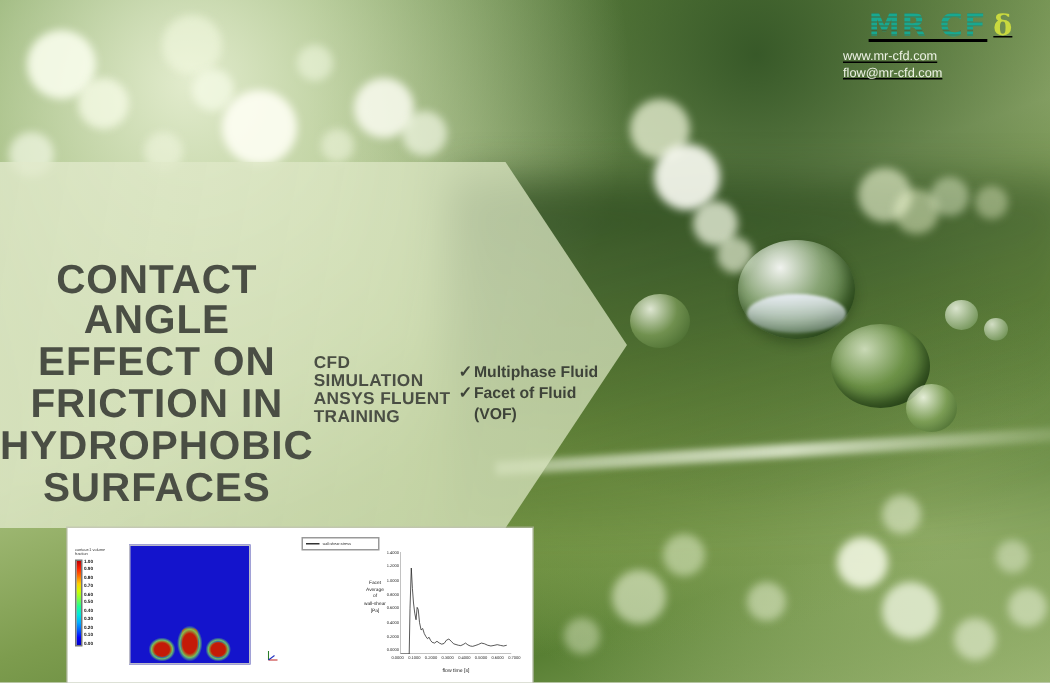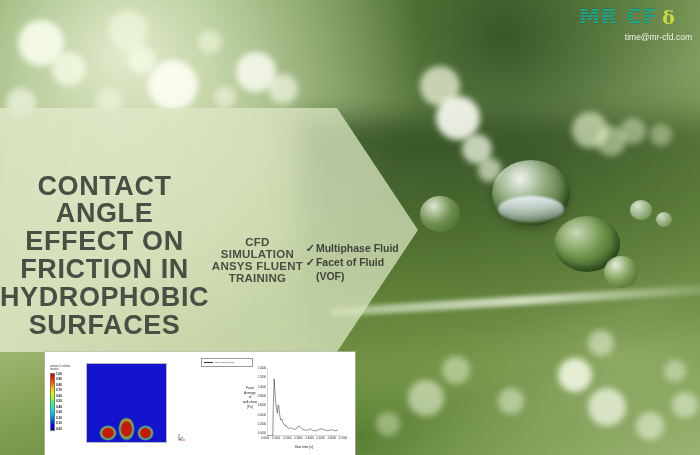--- a/index.html
+++ b/index.html
@@ -44,32 +44,32 @@
     position:absolute;left:0;top:108px;width:400px;height:244px;
     display:flex;flex-direction:row;align-items:center;justify-content:flex-start;
     padding-top:52px;box-sizing:border-box;
   }
   .title{
     margin:0;color:#4a4e44;text-align:center;
     font-size:27px;line-height:1.03;font-weight:700;letter-spacing:.6px;
     text-transform:uppercase;width:330px;
   }
   .subtitle{
-    margin:7px 0 0 0;color:#4a4e44;text-align:center;
+    margin:7px 0 0 0;color:#4a4e44;text-align:left;
     font-size:11.5px;font-weight:700;letter-spacing:.25px;text-transform:uppercase;
   }
   .bullets{margin:14px 0 0 0;padding:0;list-style:none;width:250px;}
   .bullets li{
     color:#3e4339;font-size:10.5px;font-weight:700;line-height:1.33;
     display:flex;align-items:flex-start;gap:1px;
   }
   .chk{font-size:11px;line-height:1.2;}
 
   
-  .logo-wrap{position:absolute;right:8px;top:5px;text-align:right;width:130px;}
+  .logo-wrap{position:absolute;right:8px;top:5px;text-align:left;width:130px;text-decoration:underline;}
   .logo-mark{display:flex;align-items:center;justify-content:center;gap:4px;height:24px;}
   .logo-txt{
     font-family:"DejaVu Sans",sans-serif;font-weight:700;font-size:21px;letter-spacing:1px;
     color:#1e9b86;
     background:repeating-linear-gradient(0deg,#18a890 0px,#18a890 2px,rgba(20,70,60,.25) 2px,rgba(20,70,60,.25) 3px);
     -webkit-background-clip:text;background-clip:text;-webkit-text-fill-color:transparent;
   }
   .logo-delta{font-family:"DejaVu Serif",serif;font-size:19px;font-weight:700;color:#c9d93f;line-height:1;}
   .logo-lines{margin-top:3px;color:#eef3e6;font-size:8.5px;line-height:1.32;}
 
@@ -193,21 +193,22 @@
       </li>
     </ul>
   </div>
 
   <div class="logo-wrap">
     <div class="logo-mark">
       <span class="logo-txt">MR CF</span>
       <span class="logo-delta">δ</span>
     </div>
     <div class="logo-lines">
-      <div>time@mr-cfd.com</div>
+      <div>www.mr-cfd.com</div>
+      <div>flow@mr-cfd.com</div>
     </div>
   </div>
 
   <div class="panel">
 
     <div class="contour-legend">
       <div class="cl-title">contour-1
 volume fraction</div>
       <div class="cl-body">
         <div class="cl-bar"></div>

